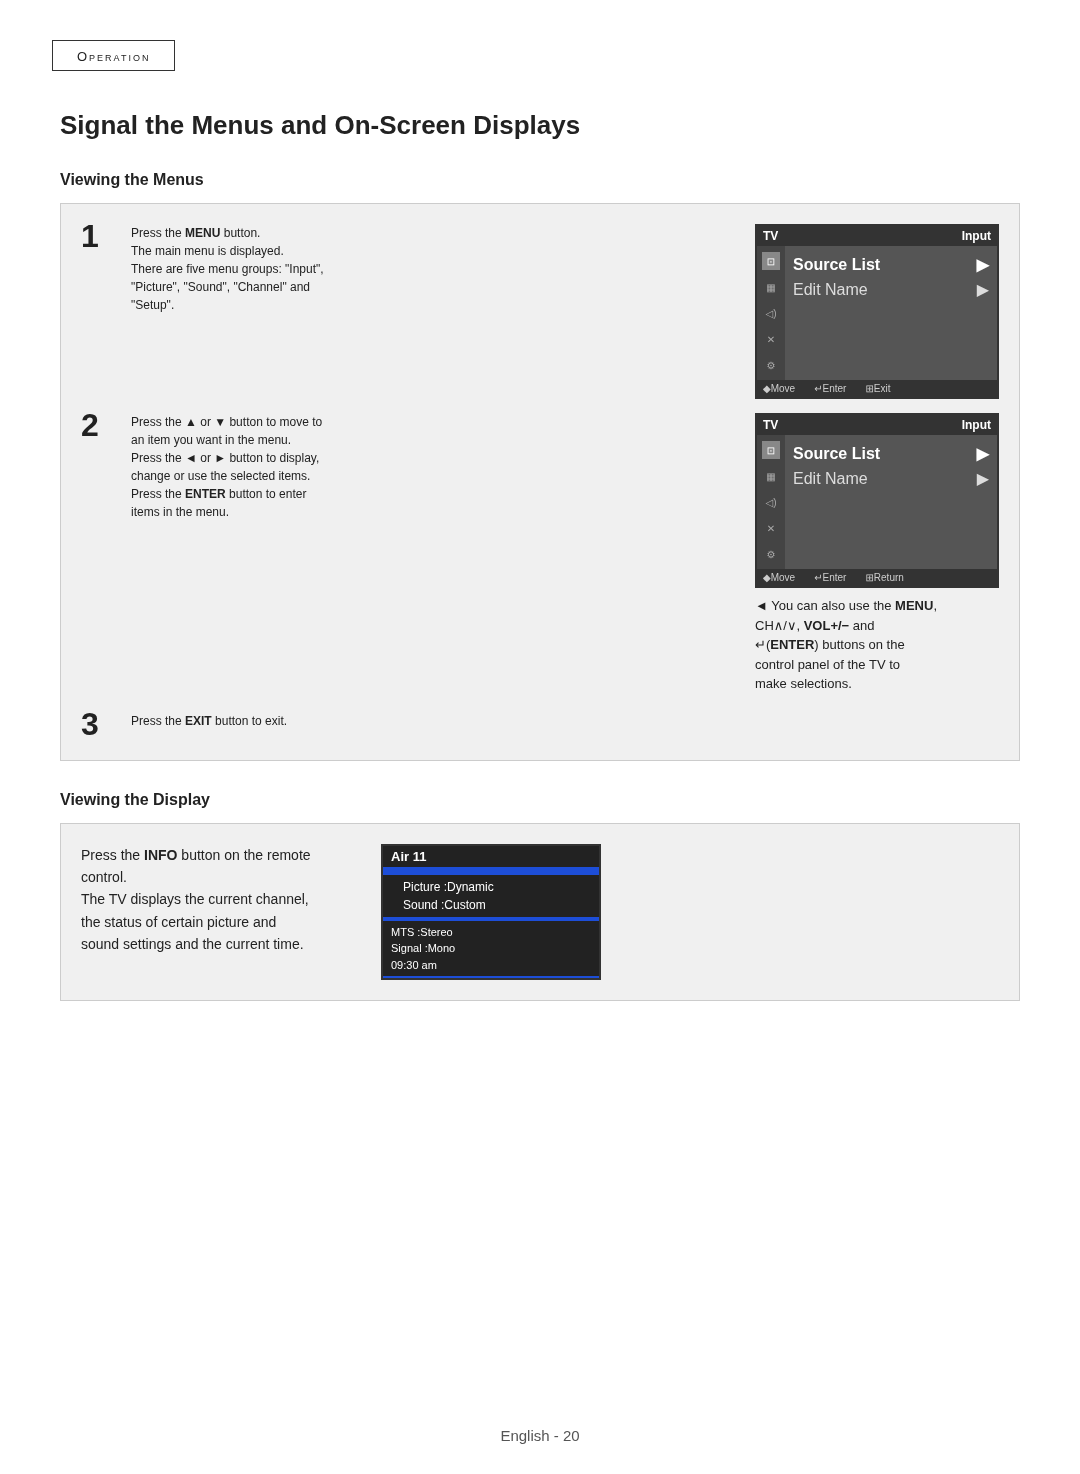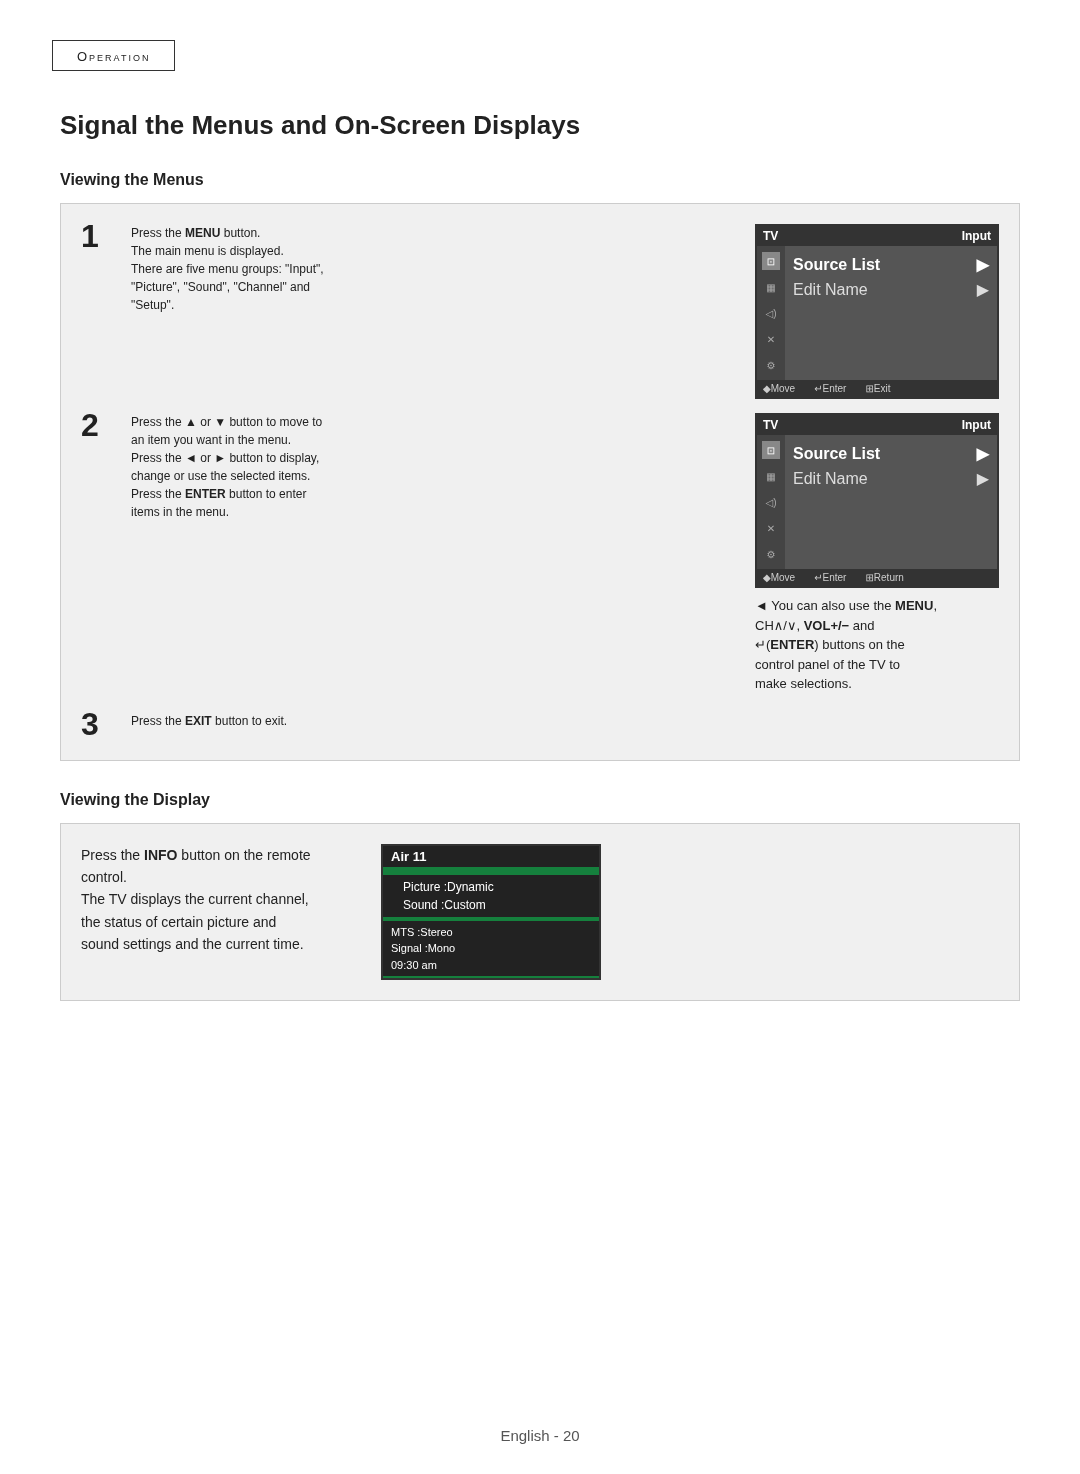--- a/index.html
+++ b/index.html
@@ -170,21 +170,21 @@
     .display-text {
       font-size: 14px;
       line-height: 1.6;
       flex: 1;
       max-width: 280px;
     }
 
     
     .info-display-box {
       width: 220px;
-      background: #15803d;
+      background: #1d4ed8;
       border: 2px solid #333;
       font-size: 12px;
       color: #111;
       padding: 0;
     }
     .info-display-header {
       background: #222;
       color: #fff;
       padding: 3px 8px;
       font-weight: bold;

